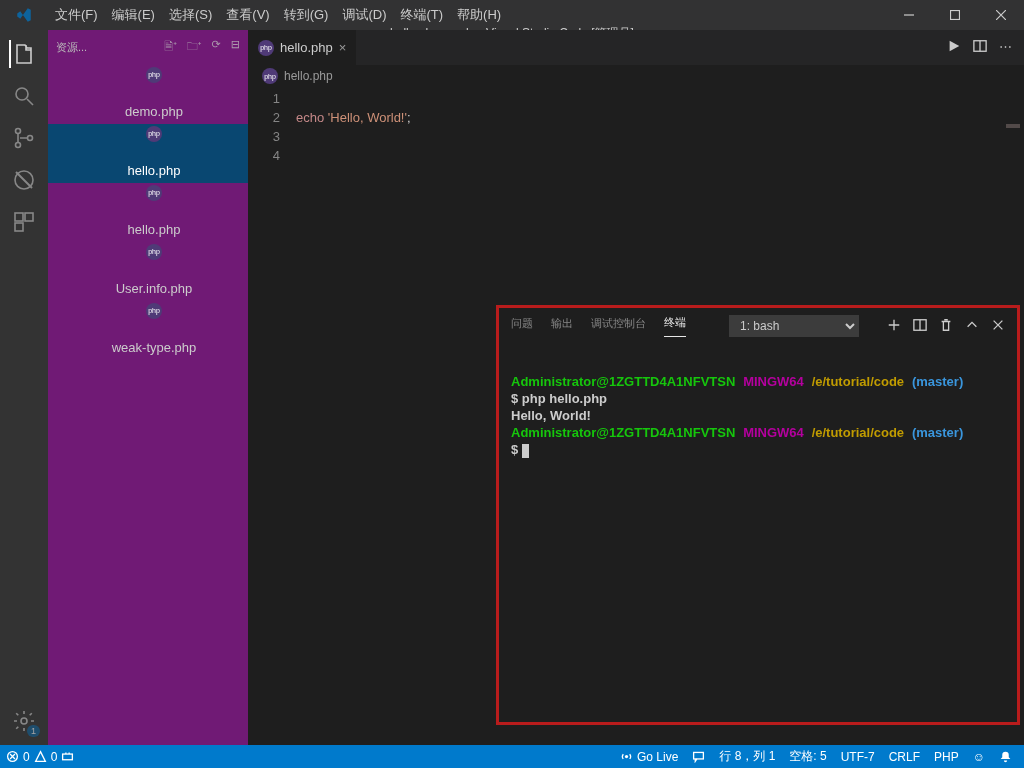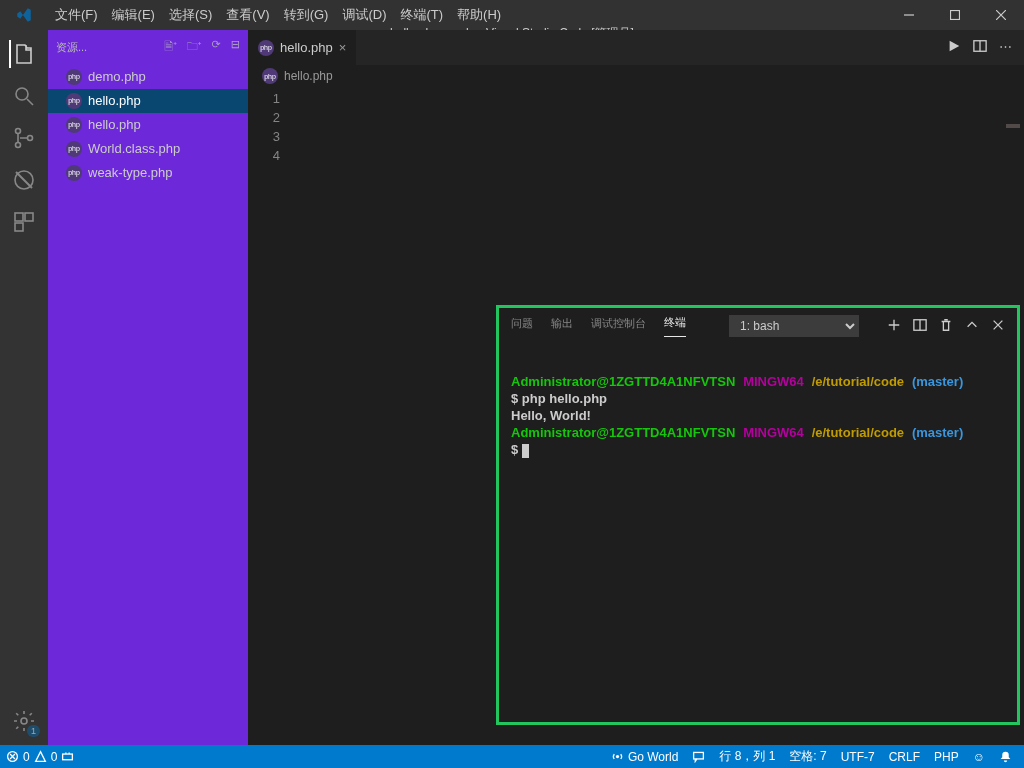--- a/index.html
+++ b/index.html
@@ -17,47 +17,47 @@
 
   .body { display:flex; height:715px; }
   .activity { width:48px; background:#333; display:flex; flex-direction:column; align-items:center; padding-top:10px; gap:14px; }
   .act-icon { width:28px; height:28px; display:flex; align-items:center; justify-content:center; opacity:0.55; }
   .act-icon.active { opacity:1; border-left:2px solid #fff; margin-left:-2px; }
   .act-icon svg { width:24px; height:24px; stroke:#ccc; fill:none; stroke-width:1.6; }
   .act-spacer { flex:1; }
   .gear-wrap { position:relative; margin-bottom:10px; }
   .badge-blue { position:absolute; bottom:-2px; right:-2px; background:#0e639c; color:#fff; border-radius:8px; font-size:9px; padding:0 4px; line-height:12px; }
 
-  .sidebar { width:200px; background:#6d28d9; display:flex; flex-direction:column; }
+  .sidebar { width:200px; background:#701a75; display:flex; flex-direction:column; }
   .side-head { display:flex; align-items:center; padding:4px 8px; color:#bbb; font-size:11px; height:35px; }
   .side-head .t { flex:0 0 auto; }
   .side-icons { margin-left:auto; display:flex; gap:10px; }
   .side-icons span { opacity:0.8; cursor:pointer; }
-  .file { display:flex; align-items:center; gap:6px; padding:2px 6px 2px 18px; line-height:20px; cursor:default; }
+  .file { display:flex; align-items:center; gap:19px; padding:2px 6px 2px 18px; line-height:20px; cursor:default;flex-direction:column; }
   .file.active { background:#094771; color:#fff; }
   .icon-php { color:#673ab7; font-size:10px; display:inline-flex; align-items:center; justify-content:center; width:16px; height:16px; background:#4f3a77; border-radius:8px; }
   .icon-php::after { content:"php"; color:#fff; font-size:7px; }
   .icon-html { color:#e44d26; display:inline-flex; width:14px; height:14px; background:#e44d26; align-items:center; justify-content:center; }
   .icon-html::after { content:"5"; color:#fff; font-size:9px; font-weight:bold; }
 
   .editor-area { flex:1; display:flex; flex-direction:column; background:#1e1e1e; position:relative; }
   .tabs { display:flex; height:35px; align-items:center; background:#252526; }
   .tab { display:flex; align-items:center; gap:6px; padding:0 10px; height:100%; background:#1e1e1e; border-right:1px solid #252526; }
   .tab .close { opacity:0.7; font-size:13px; }
   .tab-actions { margin-left:auto; display:flex; gap:12px; padding-right:12px; color:#ccc; }
   .tab-actions span svg { width:14px; height:14px; stroke:#ccc; fill:none; stroke-width:1.5; }
   .crumbs { padding:3px 14px; color:#999; font-size:12px; display:flex; align-items:center; gap:6px; }
   .code { display:flex; font-family:"Consolas",monospace; font-size:13px; padding:2px 0 0 0; }
   .gutter { width:48px; text-align:right; color:#858585; padding-right:16px; }
   .gutter div, .lines div { height:19px; line-height:19px; white-space:pre; }
   .lines { color:#d4d4d4; }
   .hlbg { background:rgba(255,255,255,0.04); display:inline-block; width:680px; }
   .minimap-hl { position:absolute; top:94px; right:4px; width:14px; height:4px; background:#524a49; }
 
-  .panel { border:3px solid #22c55e; position:absolute; left:248px; right:4px; bottom:20px; top:275px; background:#1e1e1e; display:flex; flex-direction:column; }
+  .panel { border:3px solid #b91c1c; position:absolute; left:248px; right:4px; bottom:20px; top:275px; background:#1e1e1e; display:flex; flex-direction:column; }
   .panel-tabs { display:flex; align-items:center; padding:7px 12px 0 12px; gap:18px; font-size:11px; color:#888; }
   .panel-tabs .pt { padding-bottom:6px; cursor:pointer; }
   .panel-tabs .pt.active { color:#e7e7e7; border-bottom:1px solid #e7e7e7; }
   .panel-tabs .spacer { flex:1; }
   .term-select { background:#3c3c3c; color:#ccc; border:1px solid #3c3c3c; font-size:12px; padding:2px 6px; width:130px; }
   .panel-icons { display:flex; gap:12px; margin-left:10px; }
   .panel-icons span { cursor:pointer; color:#ccc; }
   .panel-icons svg { width:14px; height:14px; stroke:#ccc; fill:none; stroke-width:1.5; }
   .term { font-family:"Consolas",monospace; font-size:13px; padding:36px 12px 8px 12px; line-height:17px; white-space:pre;font-weight:bold; }
   .tg { color:#16c60c; } .tp { color:#b4009e; } .ty { color:#c19c00; } .tc { color:#3a96dd; }
@@ -176,21 +176,21 @@
         <div class="file active">
           <span class="icon-php"></span>
           <span>hello.php</span>
         </div>
         <div class="file">
           <span class="icon-php"></span>
           <span>hello.php</span>
         </div>
         <div class="file">
           <span class="icon-php"></span>
-          <span>World.class.php</span>
+          <span>User.info.php</span>
         </div>
         <div class="file">
           <span class="icon-php"></span>
           <span>weak-type.php</span>
         </div>
       </div>
   </div>
 
   <div class="editor-area">
     <div class="tabs">
@@ -216,20 +216,21 @@
     </div>
     <div class="code">
       <div class="gutter">
         <div>1</div>
           <div>2</div>
           <div>3</div>
           <div>4</div>
       </div>
       <div class="lines">
         <div></div>
+        <div><span class="tok-kw">echo </span><span class="tok-str">'Hello, World!'</span><span>;</span></div>
         <div></div>
       </div>
     </div>
     <div class="minimap-hl"></div>
 
     <div class="panel">
       <div class="panel-tabs">
         <span class="pt">问题</span>
         <span class="pt">输出</span>
         <span class="pt">调试控制台</span>
@@ -285,30 +286,30 @@
           <path d="M6 3v2 M10 3v2"></path>
         </svg>
       </span>
   </div>
   <div class="sb-r">
     <span class="sb-item">
         <svg viewBox="0 0 16 16">
           <circle cx="8" cy="8" r="2" fill="#fff" stroke="none"></circle>
           <path d="M4 5a5 5 0 000 6 M12 5a5 5 0 010 6"></path>
         </svg>
-        <span>Go World</span>
+        <span>Go Live</span>
       </span>
     <span class="sb-item">
         <svg viewBox="0 0 16 16">
           <rect x="2" y="3" width="12" height="8"></rect>
           <path d="M6 11l-2 3v-3"></path>
         </svg>
       </span>
     <span class="sb-item">行 8，列 1</span>
-    <span class="sb-item">空格: 7</span>
+    <span class="sb-item">空格: 5</span>
     <span class="sb-item">UTF-7</span>
     <span class="sb-item">CRLF</span>
     <span class="sb-item">PHP</span>
     <span class="sb-item">☺</span>
     <span class="sb-item">
         <svg viewBox="0 0 16 16">
           <path d="M8 2a4 4 0 00-4 4v3l-2 2h12l-2-2V6a4 4 0 00-4-4zM6 13a2 2 0 004 0" fill="#fff" stroke="none"></path>
         </svg>
       </span>
   </div>

